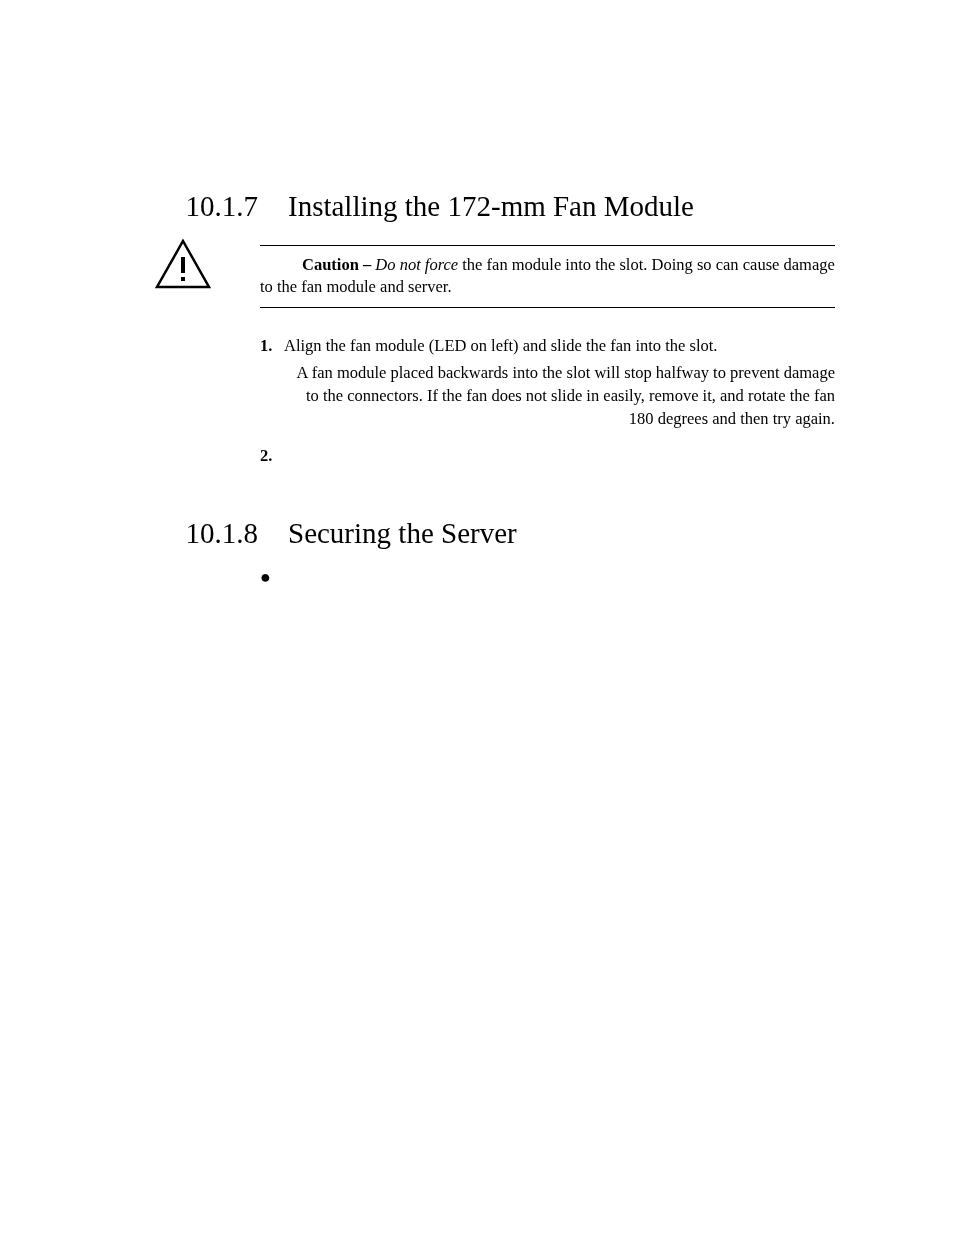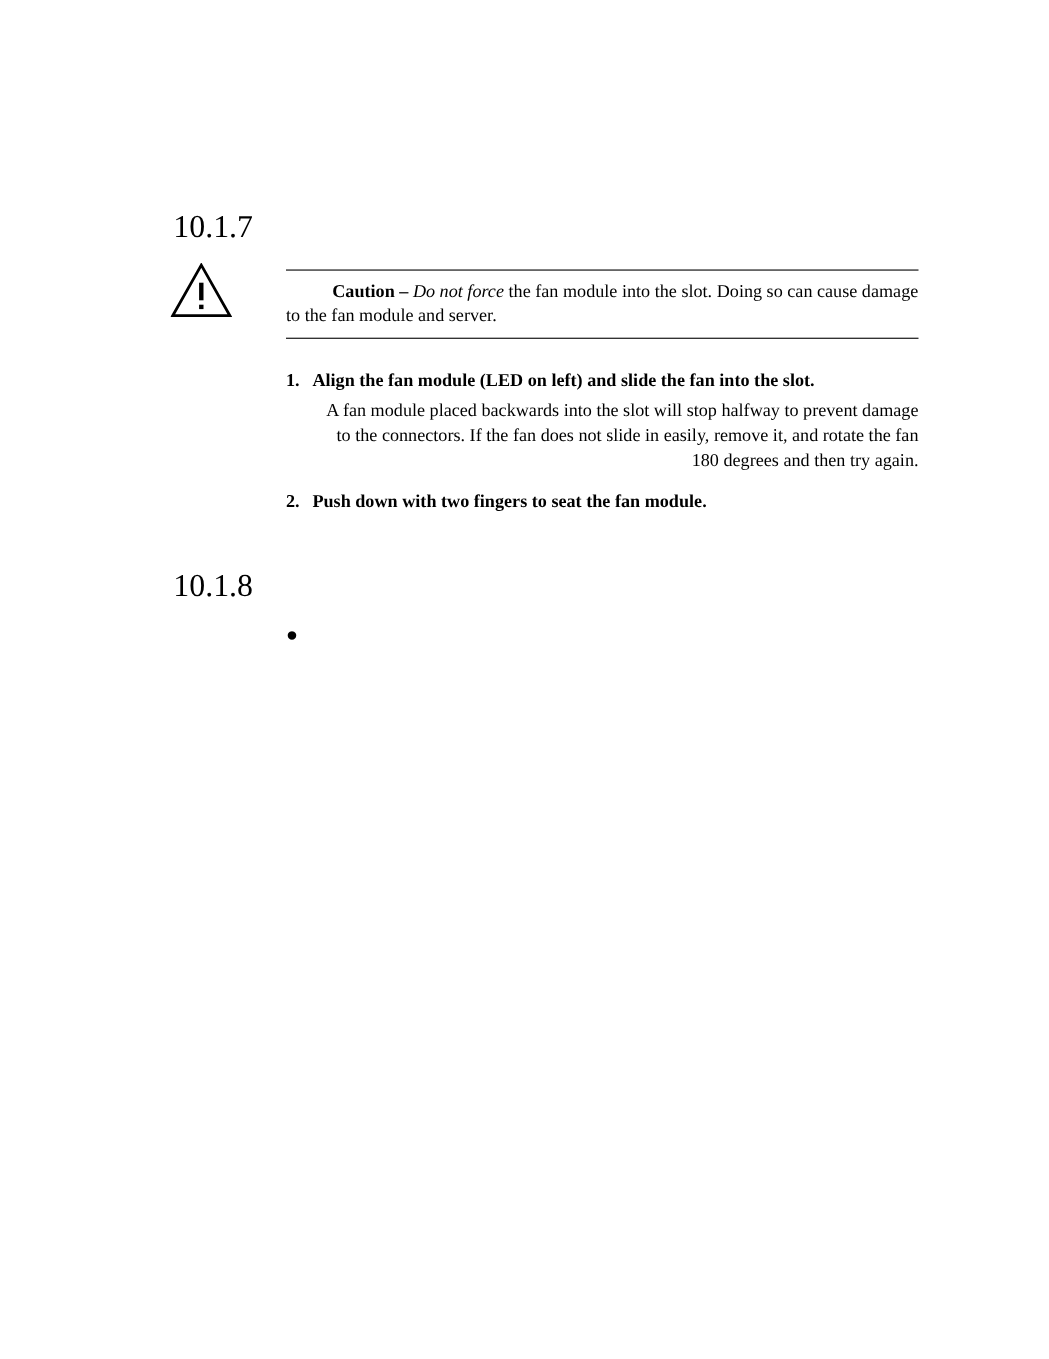--- a/index.html
+++ b/index.html
@@ -14,20 +14,21 @@
   }
   .page {
     position: relative;
     width: 954px;
     height: 1235px;
     box-sizing: border-box;
   }
   .sec-row {
     display: flex;
     align-items: center;
+    padding-left: 28px;
   }
   .sec-num {
     width: 260px;
     text-align: right;
     padding-right: 30px;
     box-sizing: border-box;
     font-size: 29px;
     font-weight: 400;
   }
   .sec-title {
@@ -68,21 +69,21 @@
   .step {
     display: flex;
     margin-bottom: 14px;
   }
   .step-num {
     font-weight: 700;
     width: 24px;
     flex: none;
   }
   .step-body { }
-  .step-head { font-weight: 700; }
+  .step-head { font-weight: 400; }
   .step-desc {
     font-weight: 400;
     margin-top: 4px;
     text-align: right;
   }
   .bullet-list {
     margin-top: 18px;
     font-size: 16.5px;
     line-height: 1.45;
   }
@@ -102,20 +103,21 @@
   }
   .xref { color: #1a3fb5; }
 </style>
 </head>
 <body>
 
 <div class="page">
 
   <div class="sec-row sec1">
     <div class="sec-num">10.1.7</div>
+    <div class="sec-title">Installing the 172-mm Fan Module</div>
   </div>
 
   <div class="body-col">
     <div class="caution-block">
       <div class="caution-icon">
         <svg width="56" height="50" viewBox="0 0 56 50">
           <polygon points="28,2 54,48 2,48" fill="none" stroke="#000" stroke-width="2.5" stroke-linejoin="miter"></polygon>
           <rect x="26" y="18" width="4" height="16" fill="#000"></rect>
           <rect x="26" y="38" width="4" height="4" fill="#000"></rect>
         </svg>
@@ -131,29 +133,27 @@
     <div class="steps">
       <div class="step">
         <div class="step-num">1.</div>
         <div class="step-body">
           <div class="step-head">Align the fan module (LED on left) and slide the fan into the slot.</div>
           <div class="step-desc">A fan module placed backwards into the slot will stop halfway to prevent damage to the connectors. If the fan does not slide in easily, remove it, and rotate the fan 180 degrees and then try again.</div>
         </div>
       </div>
       <div class="step">
         <div class="step-num">2.</div>
-        <div class="step-body">
-          <div class="step-head">Push down with two fingers to seat the fan module.</div>
-        </div>
       </div>
     </div>
   </div>
 
   <div class="sec-row sec2">
     <div class="sec-num">10.1.8</div>
+    <div class="sec-title">Securing the Server</div>
   </div>
 
   <div class="body-col">
     <div class="bullet-list">
       <div class="bullet-row">
         <div class="bullet-dot">●</div>
       </div>
     </div>
   </div>
 

